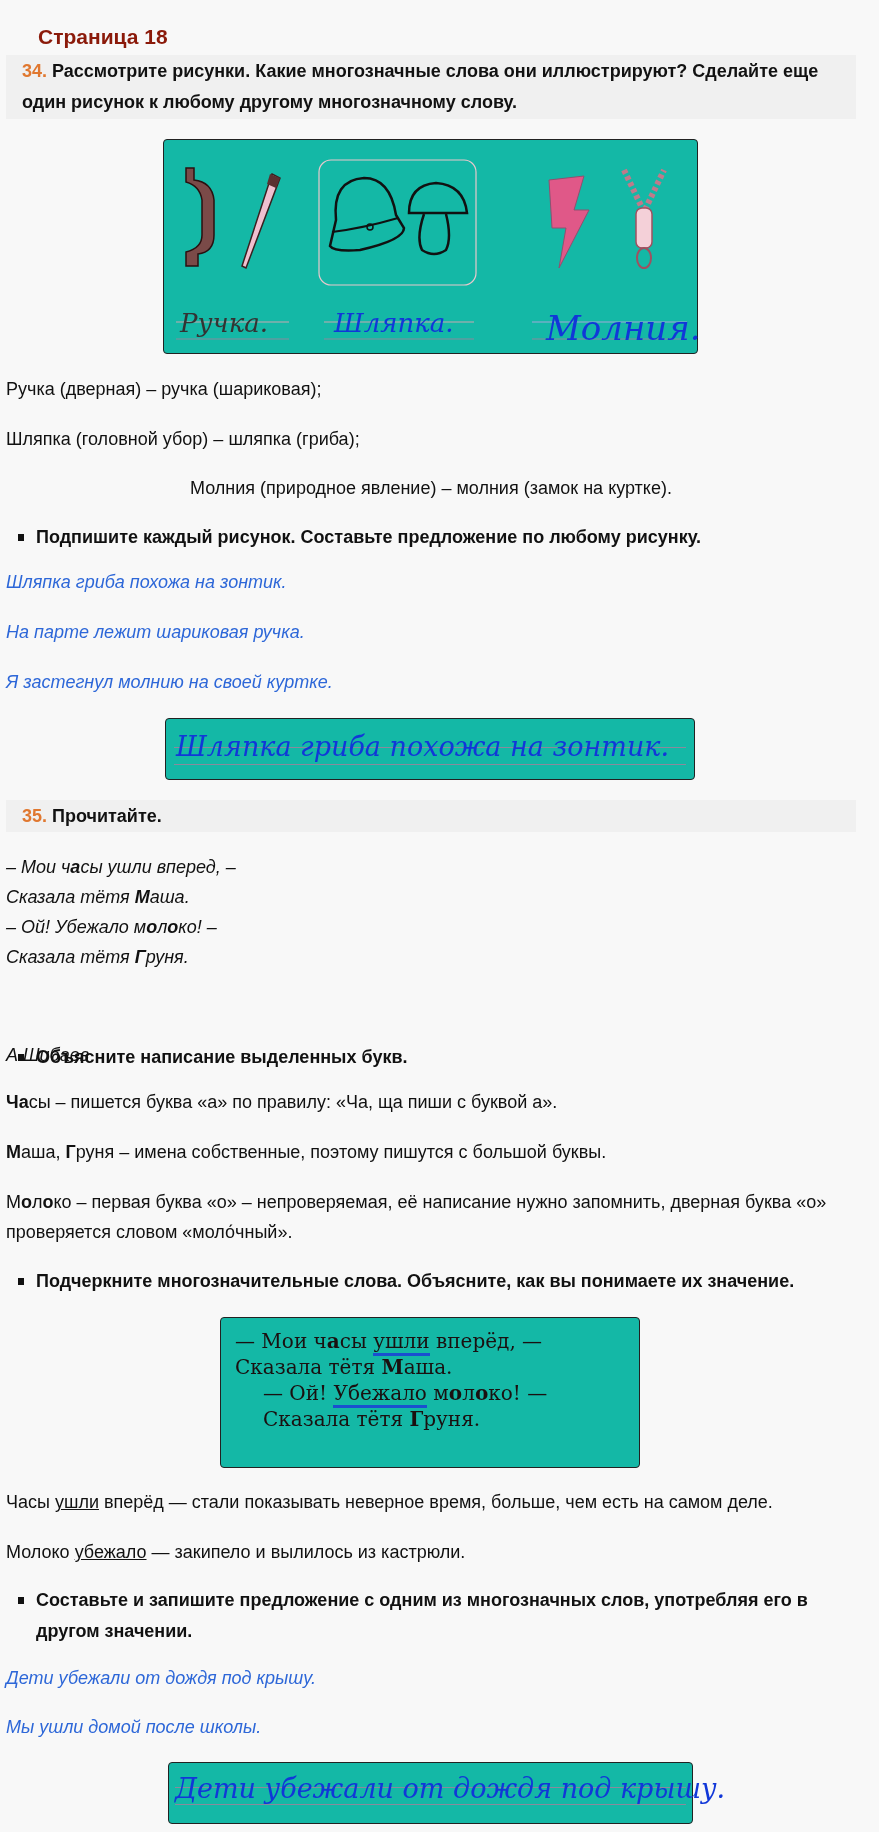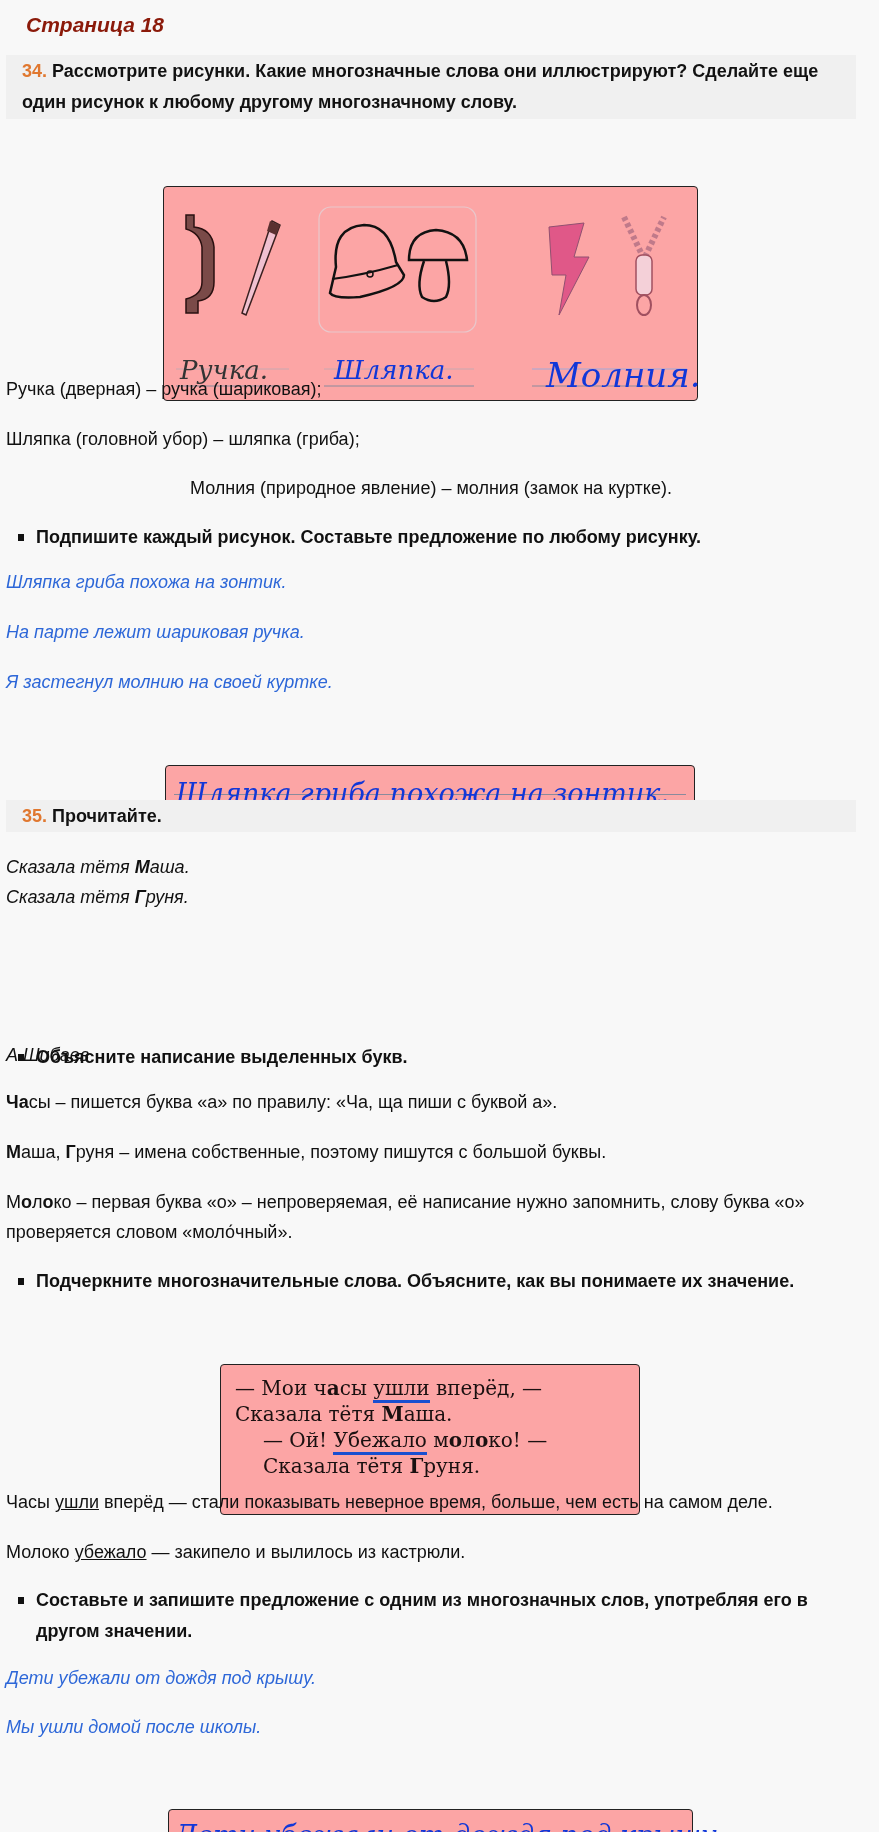--- a/index.html
+++ b/index.html
@@ -6,22 +6,21 @@
   body {
     width: 879px; height: 1832px; overflow: hidden;
     background: #f8f8f8;
     font-family: "Liberation Sans", sans-serif;
     color: #111;
     position: relative;
   }
   .page-title {
     position: absolute; left: 26px; top: 13px;
     font-size: 21px; font-weight: bold; color: #8b1a0a;
-    margin: 0;
-    font-style: italic;
+    margin: 12px;
   }
   .task-bar {
     position: absolute; left: 6px; width: 850px;
     background: #f0f0f0;
     font-size: 18px; font-weight: bold; line-height: 31px;
     padding: 0 0 0 16px; box-sizing: border-box;
   }
   .task-num { color: #e07830; }
   .para {
     position: absolute; left: 6px; width: 850px;
@@ -32,22 +31,22 @@
   .bullet {
     position: absolute; left: 18px; width: 840px;
     font-size: 18px; font-weight: bold; line-height: 31px;
     padding-left: 18px; box-sizing: border-box;
   }
   .bullet::before {
     content: ""; position: absolute; left: 0; top: 12px;
     width: 6px; height: 7px; background: #111;
   }
   .frame {
-    position: absolute; background: #fca5a5;
-    border: 1.5px solid #222; border-radius: 4px; box-sizing: border-box; margin-top: 47px;
+    position: absolute; background: #14b8a6;
+    border: 1.5px solid #222; border-radius: 4px; box-sizing: border-box;
   }
   .cursive {
     font-family: "DejaVu Serif", serif; font-style: italic;
     color: #1137d8; white-space: nowrap;
   }
   .lined {
     position: absolute; border-top: 1.5px solid #8a8a9c; border-bottom: 1.5px solid #8a8a9c;
   }
   .poem-box {
     font-family: "DejaVu Serif", "Liberation Serif", serif;
@@ -124,30 +123,32 @@
 <div class="frame" style="left:165px; top:718px; width:530px; height:62px;">
   <div class="lined" style="left:8px; right:8px; top:28px; height:16px;"></div>
   <span class="cursive" style="position:absolute; left:10px; top:12px; font-size:27px;">Шляпка гриба похожа на зонтик.</span>
 </div>
 
 <div class="task-bar" style="top:800px; height:32px; line-height:32px;">
   <span class="task-num">35.</span><span> Прочитайте.</span>
 </div>
 
 <div class="para poem" style="top:852px; line-height:30px;">
+  <div><span>– Мои ч</span><b>а</b><span>сы ушли вперед, –</span></div>
   <div><span>Сказала тётя </span><b>М</b><span>аша.</span></div>
+  <div><span>– Ой! Убежало м</span><b>о</b><span>л</span><b>о</b><span>ко! –</span></div>
   <div><span>Сказала тётя </span><b>Г</b><span>руня.</span></div>
 </div>
 <p class="para poem" style="top:992px;margin-top:48px;">А.Шибаев</p>
 
 <div class="bullet" style="top:1042px;">Объясните написание выделенных букв.</div>
 
 <p class="para" style="top:1087px;"><b>Ч</b><b>а</b><span>сы – пишется буква «а» по правилу: «Ча, ща пиши с буквой а».</span></p>
 <p class="para" style="top:1137px;"><b>М</b><span>аша, </span><b>Г</b><span>руня – имена собственные, поэтому пишутся с большой буквы.</span></p>
-<p class="para" style="top:1187px; line-height:30px;"><span>М</span><b>о</b><span>л</span><b>о</b><span>ко – первая буква «о» – непроверяемая, её написание нужно запомнить, слову буква «о» проверяется словом «моло́чный».</span></p>
+<p class="para" style="top:1187px; line-height:30px;"><span>М</span><b>о</b><span>л</span><b>о</b><span>ко – первая буква «о» – непроверяемая, её написание нужно запомнить, дверная буква «о» проверяется словом «моло́чный».</span></p>
 
 <div class="bullet" style="top:1266px;">Подчеркните многозначительные слова. Объясните, как вы понимаете их значение.</div>
 
 <div class="frame poem-box" style="left:220px; top:1317px; width:420px; height:151px;">
   <div><span>— Мои ч</span><b>а</b><span>сы </span><u>ушли</u><span> вперёд, —</span></div>
   <div><span>Сказала тётя </span><b>М</b><span>аша.</span></div>
   <div style="padding-left:28px;"><span>— Ой! </span><u>Убежало</u><span> м</span><b>о</b><span>л</span><b>о</b><span>ко! —</span></div>
   <div style="padding-left:28px;"><span>Сказала тётя </span><b>Г</b><span>руня.</span></div>
 </div>
 

